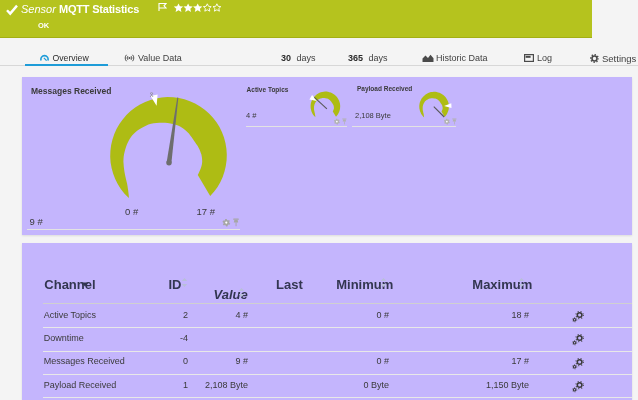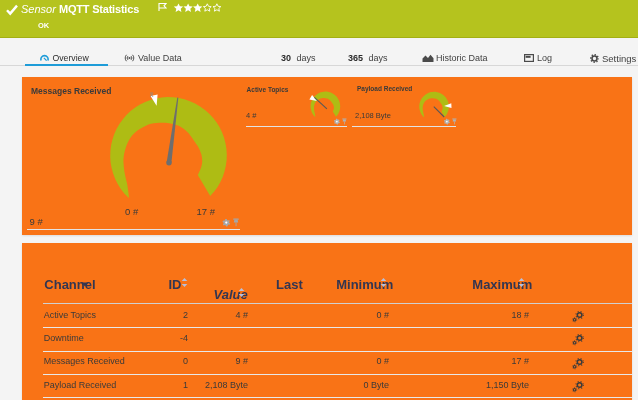--- a/index.html
+++ b/index.html
@@ -1,31 +1,31 @@
 <!DOCTYPE html>
 <html><head>
 <meta charset="utf-8">
 <style>
 * { margin:0; padding:0; box-sizing:border-box; }
 html,body { width:638px; height:400px; overflow:hidden; }
 body { font-family:"Liberation Sans", sans-serif; background:#f4f4f4; position:relative; }
 .abs { position:absolute; }
 
-#hdr { position:absolute; left:0; top:0; width:638px; height:38px; background:#b5c31e; border-bottom:1px solid #a3af14; z-index:5; }
+#hdr { position:absolute; left:0; top:0; width:592px; height:38px; background:#b5c31e; border-bottom:1px solid #a3af14; z-index:5; }
 #hdr .title { position:absolute; left:21px; top:3px; font-size:11px; color:#fff; white-space:nowrap; }
 #hdr .title i { font-style:italic; font-weight:400; }
 #hdr .title b { font-weight:700; font-size:11px; letter-spacing:-0.2px; }
 #hdr .ok { position:absolute; left:38px; top:21px; font-size:7.5px; font-weight:700; color:#fff; }
 
 #tabs { position:absolute; left:0; top:37px; width:638px; height:29px; background:#f4f4f4; border-bottom:1px solid #d7d7d7; }
 .tab { position:absolute; top:15.5px; font-size:9px; color:#3f3f3f; white-space:nowrap; }
 .tab b { color:#2b2b2b; }
 #ovl { position:absolute; left:25px; top:26.5px; width:83px; height:2.5px; background:#1e9cd8; }
 
-.panel { position:absolute; left:22px; width:610px; background:#f97316; box-shadow:0 1px 2px rgba(0,0,0,0.10); }
+.panel { position:absolute; left:22px; width:610px; background:#c4b5fd; box-shadow:0 1px 2px rgba(0,0,0,0.10); }
 #p1 { top:77px; height:158px; }
 #p2 { top:243px; height:157px; }
 .celltitle { position:absolute; font-size:6.5px; font-weight:700; color:#3a3a3a; white-space:nowrap; }
 .cellval { position:absolute; font-size:9.5px; color:#3a3a3a; white-space:nowrap; }
 .cellline { position:absolute; height:1px; background:#e3e3e3; }
 .glabel { position:absolute; font-size:9.5px; color:#3a3a3a; white-space:nowrap; }
 
 .th { position:absolute; font-size:13px; font-weight:700; color:#333651; white-space:nowrap; }
 .td { position:absolute; font-size:9px; color:#3a3a3a; white-space:nowrap; }
 .rline { position:absolute; left:20.5px; width:589px; height:1px; background:#e8e8e8; }

